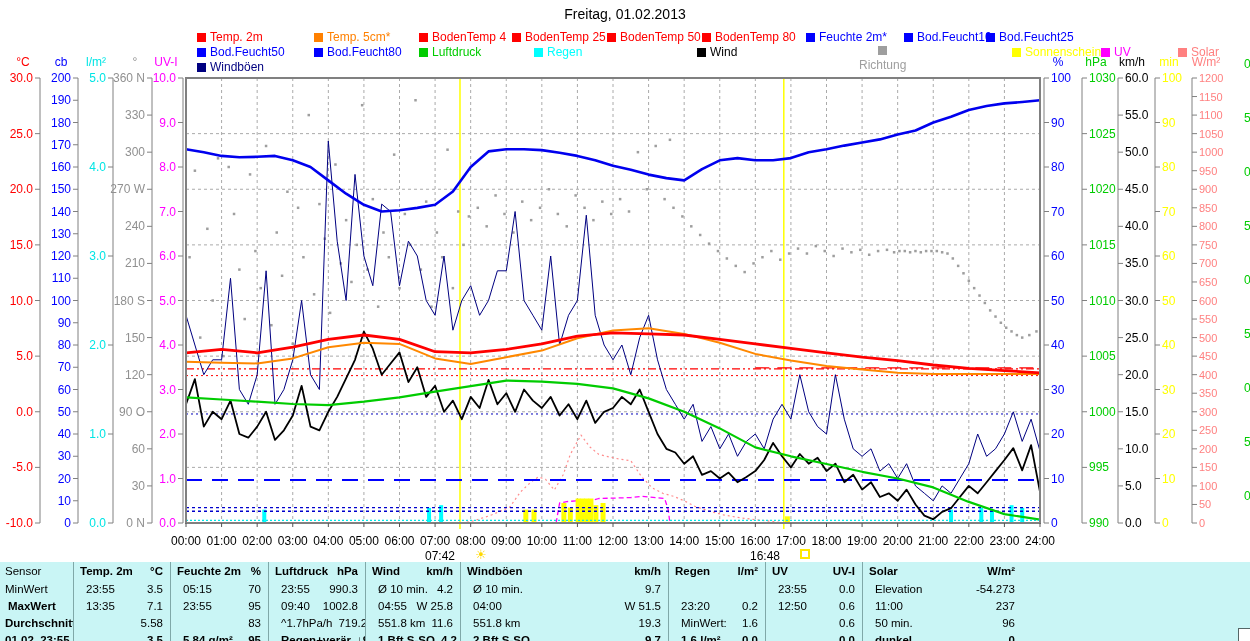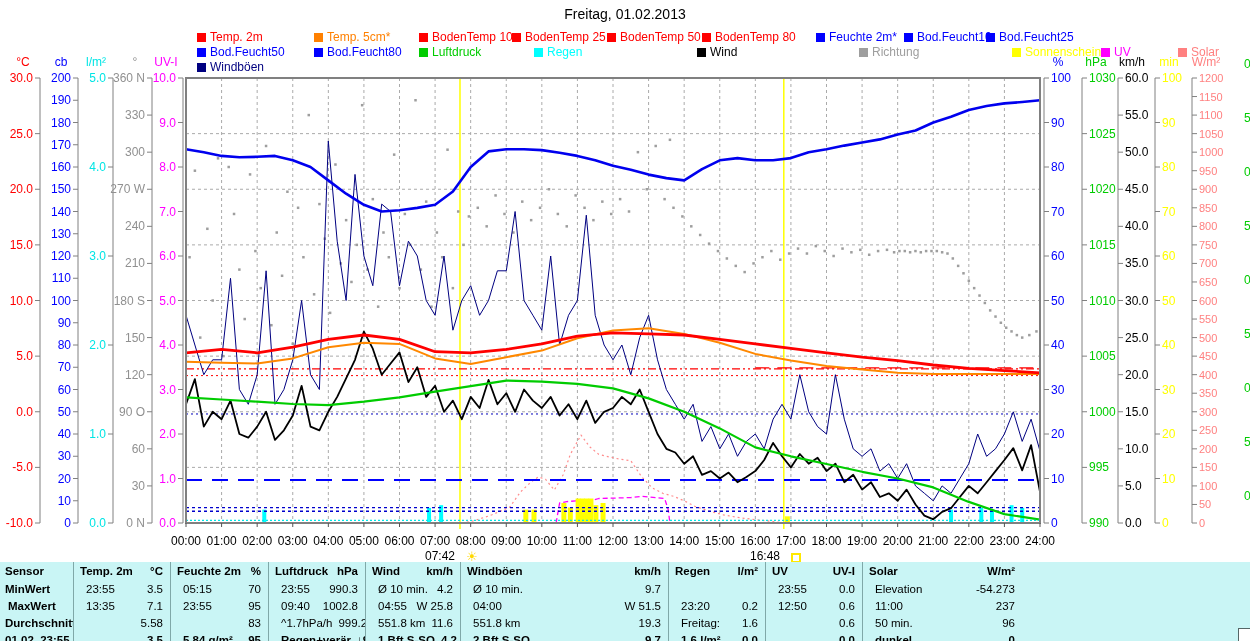--- a/index.html
+++ b/index.html
@@ -5,67 +5,67 @@
   html,body{margin:0;padding:0;background:#fff;}
   body{position:relative;width:1250px;height:641px;overflow:hidden;
        font-family:"Liberation Sans",sans-serif;color:#000;}
   .title{position:absolute;top:6px;left:0;width:1250px;text-align:center;
          font-size:14px;color:#000;}
   #legend .li{position:absolute;font-size:12px;white-space:nowrap;
               display:flex;align-items:center;gap:4px;line-height:12px;}
   #legend .li i{display:inline-block;width:9px;height:9px;flex:0 0 9px;}
   #chart{position:absolute;left:0;top:0;font-family:"Liberation Sans",sans-serif;}
   .sunmark{position:absolute;top:549px;font-size:12px;display:flex;
-           align-items:flex-end;gap:11px;}
+           align-items:flex-start;gap:20px;}
   .sun-glyph{color:#FFD800;font-size:13px;line-height:12px;}
   .sq-glyph{width:6px;height:6px;border:2px solid #FFE800;display:inline-block;}
   #ftable{position:absolute;left:0;top:562px;width:1250px;height:96px;
           background:#C9F5F5;display:flex;font-size:11.5px;}
   .fcol{flex:0 0 auto;box-sizing:border-box;}
   .fcol.sep{border-left:1px solid #7FA8A8;}
   .fcell{height:17px;line-height:17px;display:flex;justify-content:space-between;
          padding:0 7px 0 12px;white-space:nowrap;overflow:hidden;}
   .fcell.hd{height:19px;line-height:19px;font-weight:bold;padding-left:6px;}
   .fcell .v{margin-left:6px;}
   .fcell.last .v,.fcell.last .i{font-weight:bold;}
-  .rowlab .fcell{font-weight:bold;padding-left:5px;justify-content:flex-start;}
+  .rowlab .fcell{font-weight:normal;padding-left:5px;justify-content:flex-start;}
   .grip{position:absolute;left:1238px;top:628px;width:14px;height:12px;
         background:#fff;border:1px solid #566;z-index:5;}
 </style>
 </head>
 <body>
 
 <div class="title">Freitag, 01.02.2013</div>
 
 <div id="legend">
     <span class="li" style="left: 197px; top: 31px; color: rgb(255, 0, 0);">
       <i style="background: rgb(255, 0, 0);"></i>
       <span>Temp. 2m</span>
     </span>
     <span class="li" style="left: 314px; top: 31px; color: rgb(255, 128, 0);">
       <i style="background: rgb(255, 128, 0);"></i>
       <span>Temp. 5cm*</span>
     </span>
     <span class="li" style="left: 419px; top: 31px; color: rgb(255, 0, 0);">
       <i style="background: rgb(255, 0, 0);"></i>
-      <span>BodenTemp 10</span>
+      <span>BodenTemp 4</span>
     </span>
     <span class="li" style="left: 512px; top: 31px; color: rgb(255, 0, 0);">
       <i style="background: rgb(255, 0, 0);"></i>
       <span>BodenTemp 25</span>
     </span>
     <span class="li" style="left: 607px; top: 31px; color: rgb(255, 0, 0);">
       <i style="background: rgb(255, 0, 0);"></i>
       <span>BodenTemp 50</span>
     </span>
     <span class="li" style="left: 702px; top: 31px; color: rgb(255, 0, 0);">
       <i style="background: rgb(255, 0, 0);"></i>
       <span>BodenTemp 80</span>
     </span>
-    <span class="li" style="left: 816px; top: 31px; color: rgb(0, 0, 255);">
+    <span class="li" style="left: 774px; top: 31px; color: rgb(0, 0, 255); padding-left: 32px;">
       <i style="background: rgb(0, 0, 255);"></i>
       <span>Feuchte 2m*</span>
     </span>
     <span class="li" style="left: 904px; top: 31px; color: rgb(0, 0, 255);">
       <i style="background: rgb(0, 0, 255);"></i>
       <span>Bod.Feucht10</span>
     </span>
     <span class="li" style="left: 986px; top: 31px; color: rgb(0, 0, 255); text-align: right;">
       <i style="background: rgb(0, 0, 255);"></i>
       <span>Bod.Feucht25</span>
@@ -83,21 +83,21 @@
       <span>Luftdruck</span>
     </span>
     <span class="li" style="left: 534px; top: 46px; color: rgb(0, 255, 255);">
       <i style="background: rgb(0, 255, 255);"></i>
       <span>Regen</span>
     </span>
     <span class="li" style="left: 697px; top: 46px; color: rgb(0, 0, 0);">
       <i style="background: rgb(0, 0, 0);"></i>
       <span>Wind</span>
     </span>
-    <span class="li" style="left: 859px; top: 46px; color: rgb(158, 158, 158);">
+    <span class="li" style="left: 859px; top: 46px; color: rgb(158, 158, 158); flex-direction: column;">
       <i style="background: rgb(158, 158, 158);"></i>
       <span>Richtung</span>
     </span>
     <span class="li" style="left: 1012px; top: 46px; color: rgb(255, 255, 0);">
       <i style="background: rgb(255, 255, 0);"></i>
       <span>Sonnenschein</span>
     </span>
     <span class="li" style="left: 1101px; top: 46px; color: rgb(255, 0, 255);">
       <i style="background: rgb(255, 0, 255);"></i>
       <span>UV</span>
@@ -653,21 +653,21 @@
   <span class="sun-glyph">☀</span>
 </div>
 <div class="sunmark" style="left:750px">
   <span>16:48</span>
   <span class="sq-glyph"></span>
 </div>
 
 <div id="ftable">
     <div class="fcol rowlab" style="width: 73px;">
       <div class="fcell hd">Sensor</div>
-      <div class="fcell " style="font-weight: bold;">MinWert</div>
+      <div class="fcell " style="font-weight: normal;">MinWert</div>
       <div class="fcell " style="font-weight: bold; padding-left: 8px;">MaxWert</div>
       <div class="fcell " style="font-weight: bold;">Durchschnitt</div>
       <div class="fcell " style="font-weight: bold;">01.02. 23:55</div>
     </div>
     <div class="fcol sep" style="width: 97px;">
       <div class="fcell hd">
         <span>Temp. 2m</span>
         <span>°C</span>
       </div>
       <div class="fcell ">
@@ -717,21 +717,21 @@
       <div class="fcell ">
         <span class="i">23:55</span>
         <span class="v">990.3</span>
       </div>
       <div class="fcell ">
         <span class="i">09:40</span>
         <span class="v">1002.8</span>
       </div>
       <div class="fcell ">
         <span class="i">^1.7hPa/h</span>
-        <span class="v">999.2</span>
+        <span class="v">719.2</span>
       </div>
       <div class="fcell last">
         <span class="i">Regen+verär</span>
         <span class="v">↓990.3</span>
       </div>
     </div>
     <div class="fcol sep" style="width: 95px;">
       <div class="fcell hd">
         <span>Wind</span>
         <span>km/h</span>
@@ -782,21 +782,21 @@
       </div>
       <div class="fcell ">
         <span class="i"></span>
         <span class="v"></span>
       </div>
       <div class="fcell ">
         <span class="i">23:20</span>
         <span class="v">0.2</span>
       </div>
       <div class="fcell ">
-        <span class="i">Freitag:</span>
+        <span class="i">MinWert:</span>
         <span class="v">1.6</span>
       </div>
       <div class="fcell last">
         <span class="i">1.6 l/m²</span>
         <span class="v">0.0</span>
       </div>
     </div>
     <div class="fcol sep" style="width: 97px;">
       <div class="fcell hd">
         <span>UV</span>

